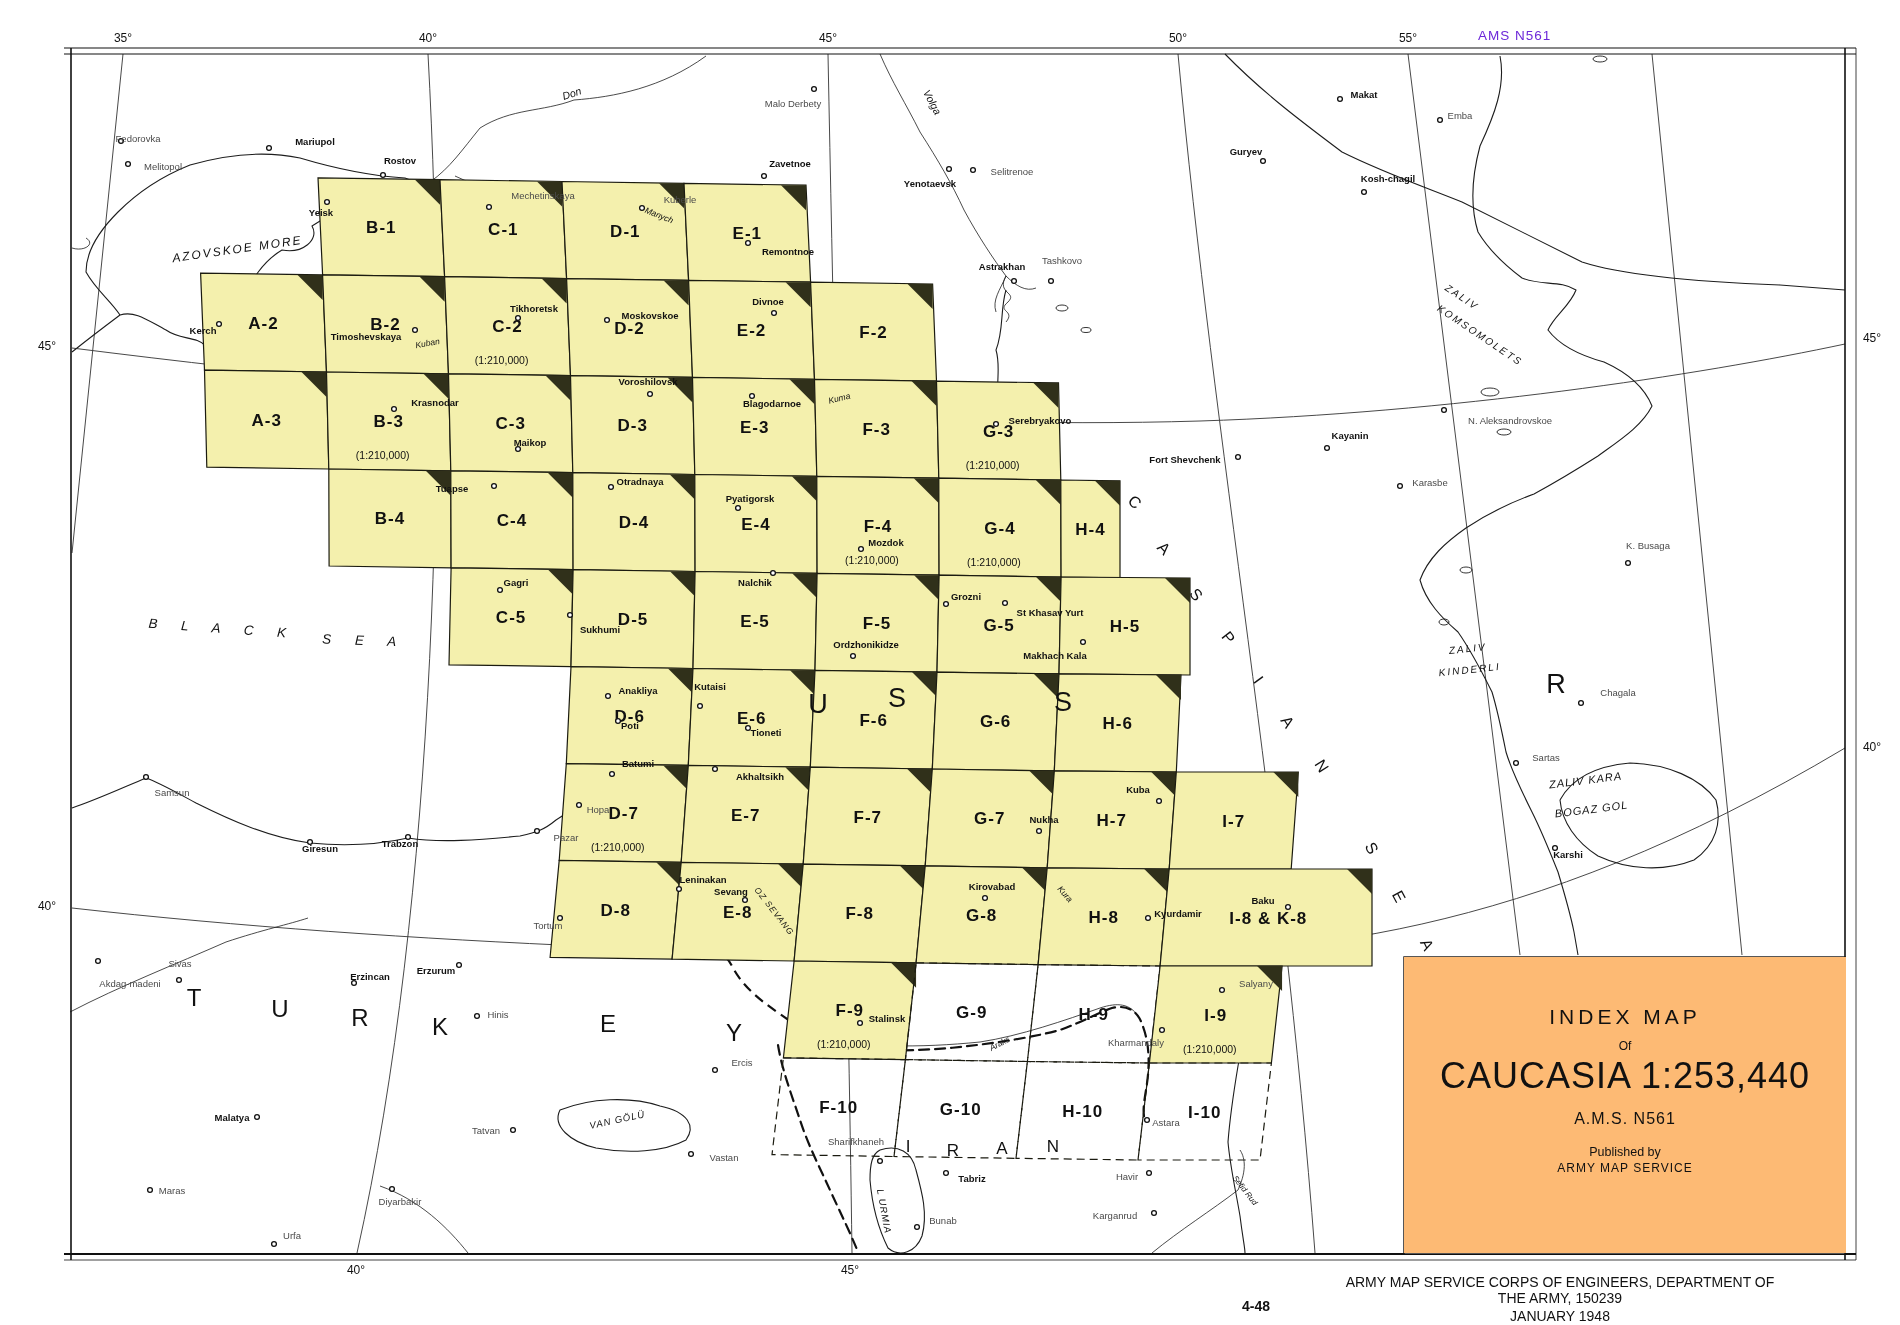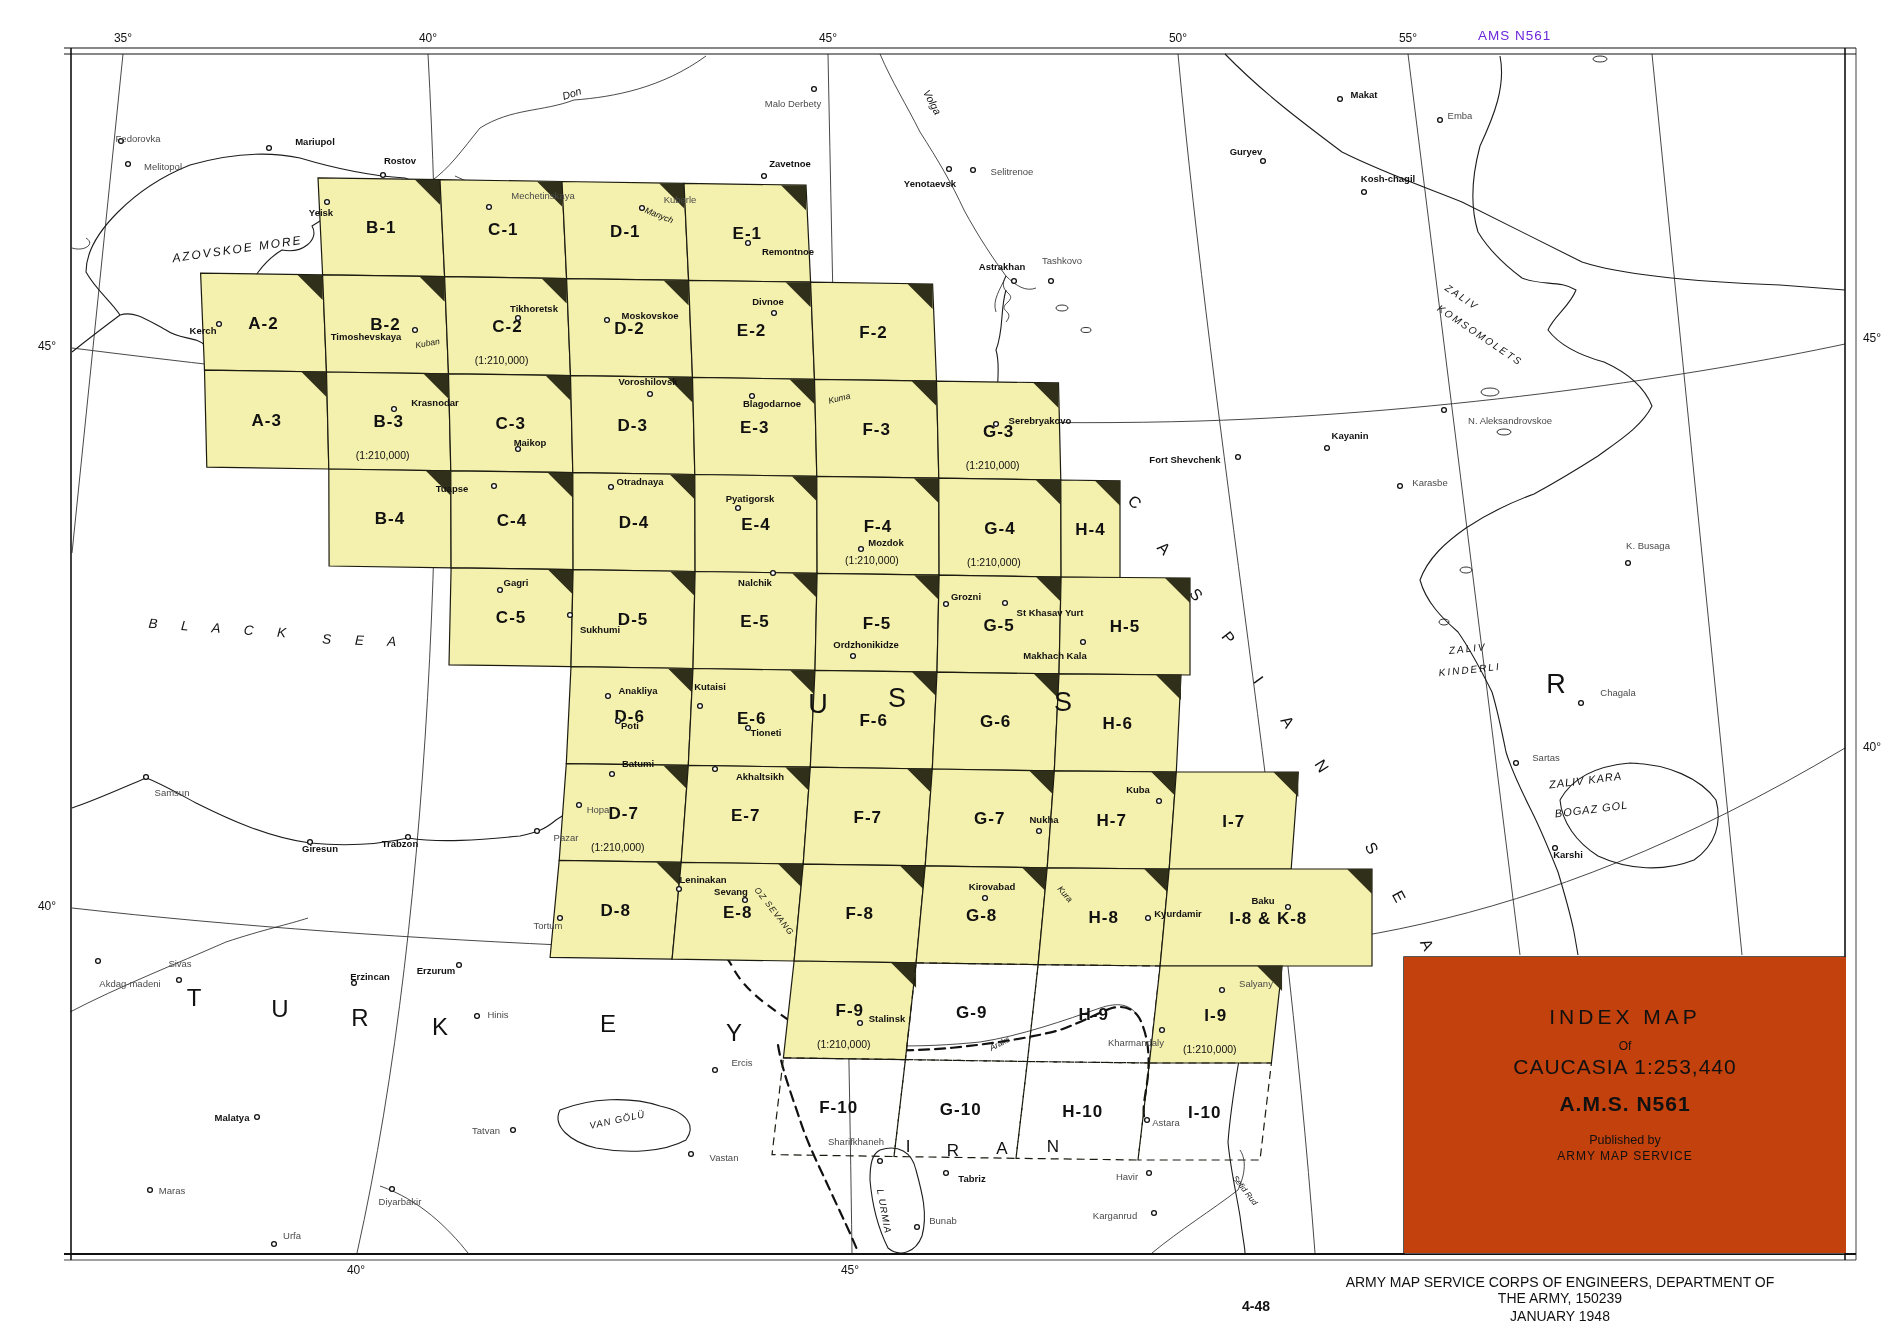--- a/index.html
+++ b/index.html
@@ -1,25 +1,25 @@
 <!DOCTYPE html>
 <html><head>
 <meta charset="utf-8">
 <style>
   html,body{margin:0;padding:0;background:#ffffff;}
   #stage{position:relative;width:1900px;height:1325px;background:#fff;overflow:hidden;
          font-family:"Liberation Sans", sans-serif;}
   svg{position:absolute;left:0;top:0;}
   .hud{position:absolute;color:#6d28d9;}
-  #title-block{position:absolute;left:1404px;top:957px;width:442px;height:296px;background:#c2410c;text-align:center;color:#111;}
+  #title-block{position:absolute;left:1404px;top:957px;width:442px;height:296px;background:#fdba74;text-align:center;color:#111;}
   #title-block .t1{font-size:21px;letter-spacing:4px;margin-top:48px;}
   #title-block .t2{font-size:12px;margin-top:10px;}
   #title-block .t3{font-size:21px;letter-spacing:2px;margin-top:9px;}
-  #title-block .t4{font-size:21px;letter-spacing:1px;margin-top:2px;}
-  #title-block .t5{font-size:21px;letter-spacing:1px;margin-top:13px;font-weight:bold;}
+  #title-block .t4{font-size:36px;letter-spacing:1px;margin-top:2px;}
+  #title-block .t5{font-size:16px;letter-spacing:1px;margin-top:13px;}
   #title-block .t6{font-size:12.5px;margin-top:17px;}
   #title-block .t7{font-size:12px;letter-spacing:1px;margin-top:2px;}
   #ams-corner{position:absolute;left:1478px;top:28px;font-size:13.5px;letter-spacing:1px;}
   #fineprint{position:absolute;left:1230px;top:1274px;width:560px;font-size:14px;color:#111;}
   #fineprint .fp1{text-align:center;width:460px;margin-left:100px;}
   #fineprint .fp2{text-align:center;width:460px;margin-left:100px;margin-top:2px;}
   #fineprint .fp3{position:absolute;left:12px;top:24px;font-weight:bold;}
 </style>
 </head>
 <body>

